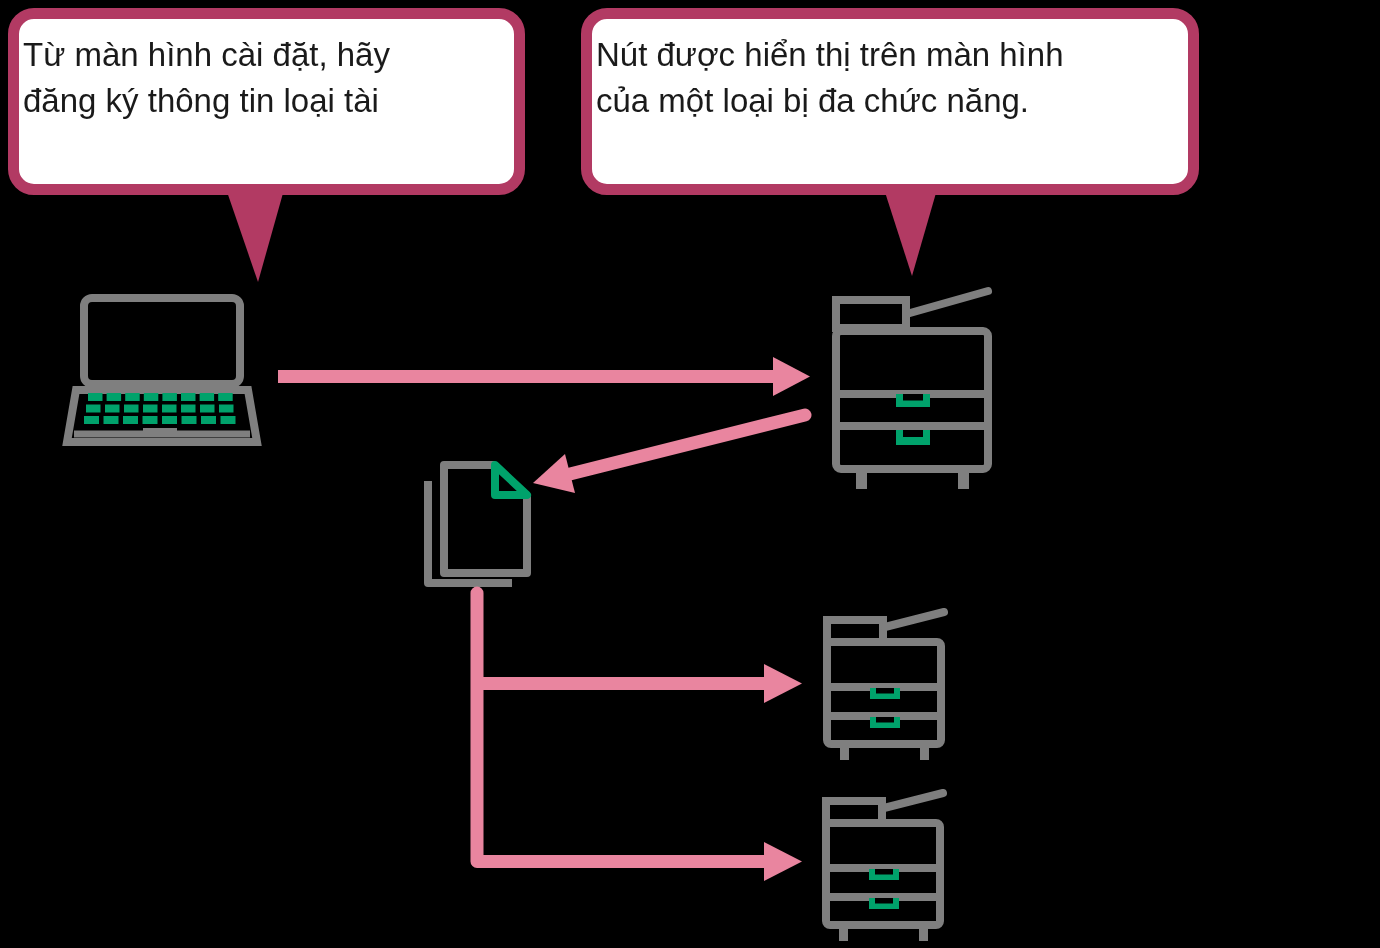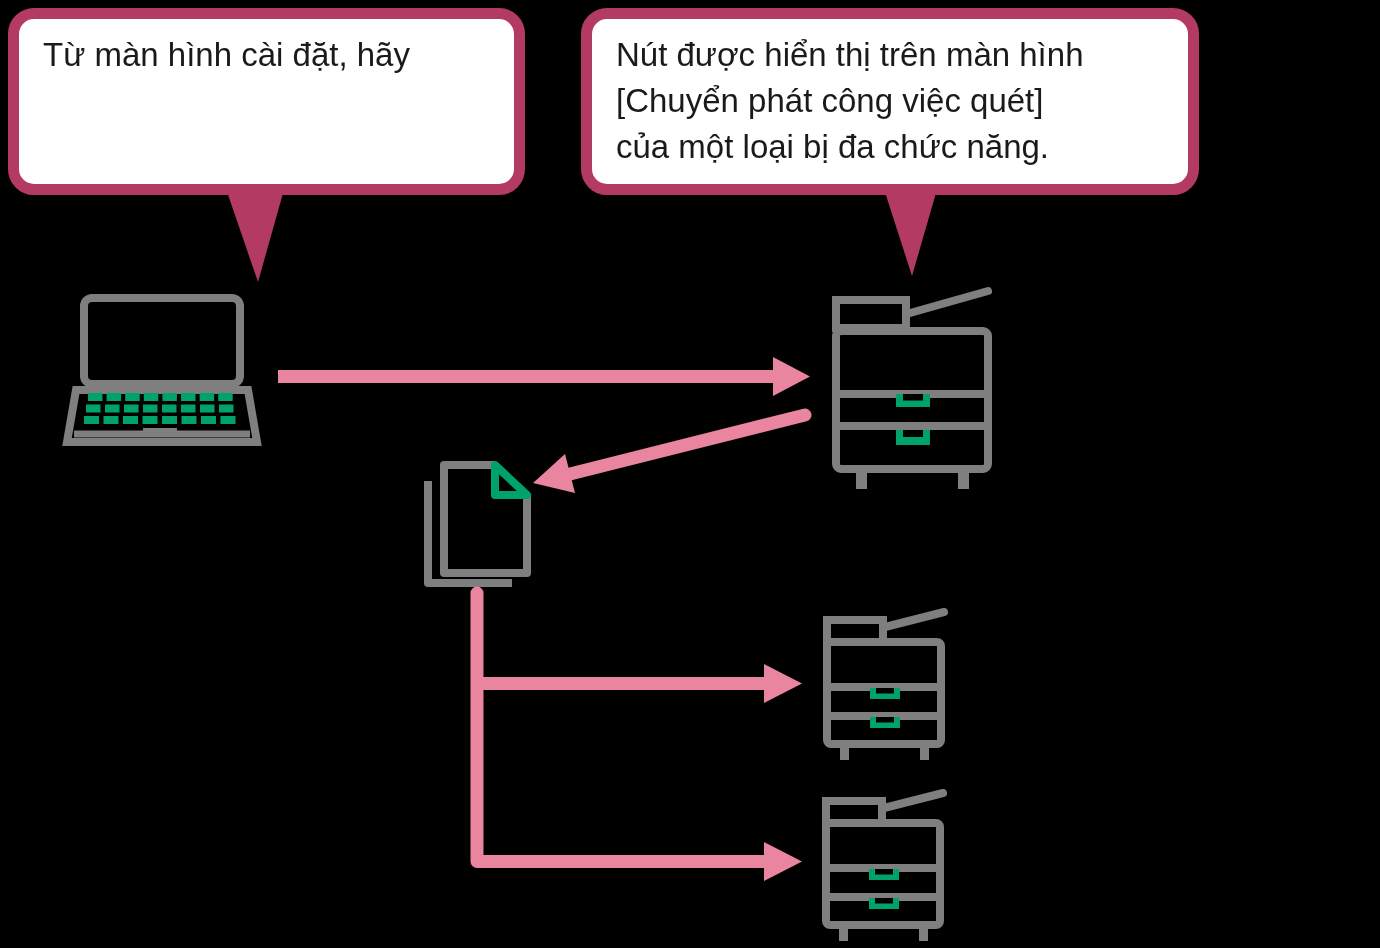--- a/index.html
+++ b/index.html
@@ -21,21 +21,21 @@
   .fblack{fill:var(--background);}
   .fpink{fill:var(--pink);}
   .spink{stroke:var(--pink);stroke-width:13;fill:none;stroke-linecap:round;stroke-linejoin:round;}
   .spink-b{stroke:var(--pink);stroke-width:13;fill:none;stroke-linecap:butt;}
   .frasp{fill:var(--raspberry);}
   .bubble{
     position:absolute;top:8px;height:187px;box-sizing:border-box;
     background:var(--bubble-fill);
     border:11px solid var(--raspberry);
     border-radius:26px;
-    padding:13px 24px;
+    padding:13px 4px;
     color:var(--text);
     font-size:33px;line-height:46px;white-space:nowrap;
   }
   .bubble-1{left:8px;width:517px;}
   .bubble-2{left:581px;width:618px;}
 </style>
 </head>
 <body>
 
 <div id="canvas">
@@ -151,21 +151,21 @@
       </g>
       <g>
         <rect class="fgreen" x="47" y="106" width="30" height="11"></rect>
         <rect class="fblack" x="53" y="106" width="18" height="5.5"></rect>
       </g>
     </g>
   </svg>
 
   <div class="bubble bubble-1">
     <div>Từ màn hình cài đặt, hãy</div>
+    <div>đăng ký thông tin loại tài</div>
   </div>
 
   <div class="bubble bubble-2">
     <div>Nút được hiển thị trên màn hình</div>
-    <div>[Chuyển phát công việc quét]</div>
     <div>của một loại bị đa chức năng.</div>
   </div>
 
 </div>
 
 </body></html>

